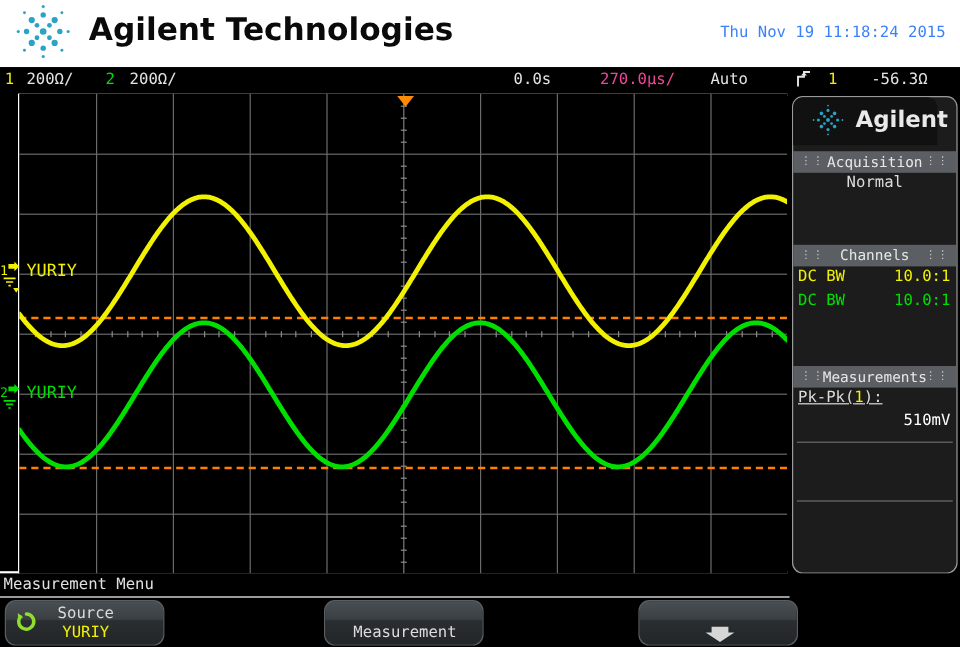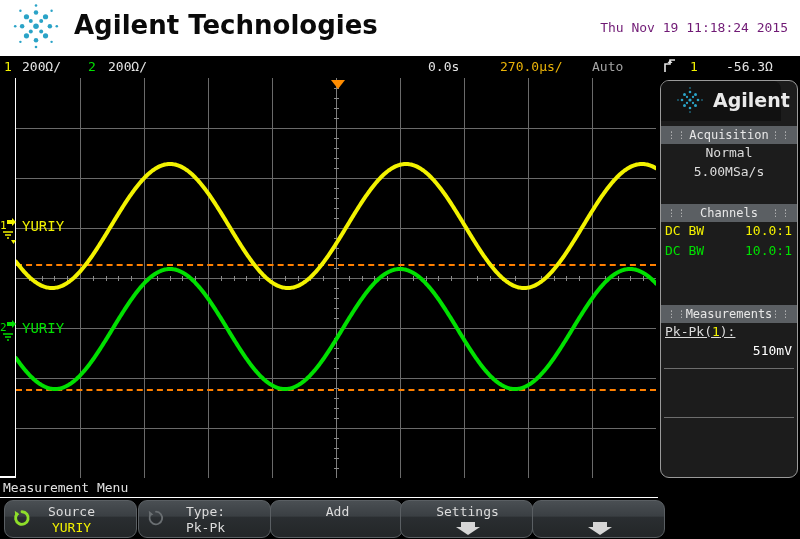--- a/index.html
+++ b/index.html
@@ -8,33 +8,33 @@
 
   
   .banner { position:absolute; left:0; top:0; width:800px; height:56px;
             background:#ffffff; }
   .banner-logo { position:absolute; left:6px; top:2px; width:60px; height:52px; }
   .banner-title { position:absolute; left:74px; top:10px;
             font-family:"DejaVu Sans","Liberation Sans",sans-serif;
             font-weight:bold; font-size:26px; color:#0a0a0a; letter-spacing:0px; }
   .banner-date { position:absolute; right:12px; top:20px;
             font-family:"DejaVu Sans Mono","Liberation Mono",monospace;
-            font-size:13px; color:#701a75; white-space:nowrap; }
+            font-size:13px; color:#3b82f6; white-space:nowrap; }
 
   
   .status { position:absolute; left:0; top:56px; width:800px; height:22px;
             background:#000; color:#d8d8d8; font-size:13px; }
   .status span { position:absolute; top:3px; white-space:nowrap; }
   .s-ch1n  { left:4px;   color:#f2f200; }
   .s-ch1v  { left:22px;  color:#e4e4e4; }
   .s-ch2n  { left:88px;  color:#00e000; }
   .s-ch2v  { left:108px; color:#e4e4e4; }
   .s-delay { left:428px; color:#e4e4e4; }
-  .s-tb    { left:500px; color:#eab308; }
-  .s-mode  { left:592px; color:#a3a3a3; }
+  .s-tb    { left:500px; color:#ec4899; }
+  .s-mode  { left:592px; color:#e5e5e5; }
   .s-tsrc  { left:690px; color:#f2f200; }
   .s-tlev  { left:726px; color:#e4e4e4; }
   .trig-glyph { position:absolute; left:662px; top:2px; width:16px; height:17px; }
 
   
   .scope { position:absolute; left:0px; top:78px; width:800px; height:400px;
            background:#000; }
   .grat  { position:absolute; left:16px; top:0px; width:640px; height:400px;
            background:#000; overflow:hidden; }
   .grat-border-l { position:absolute; left:15px; top:0; width:2px; height:400px;
@@ -296,21 +296,20 @@
     </svg>
     <div class="sb-logo-text">Agilent</div>
   </div>
 
   <div class="sb-head" style="top:45px;">
     <span class="dots" style="left:6px;">⋮⋮</span>
     <span>Acquisition</span>
     <span class="dots" style="right:6px;">⋮⋮</span>
   </div>
   <div class="sb-row sb-center" style="top:64px;text-align:center;">Normal</div>
-  <div class="sb-row sb-center" style="top:83px;">5.00MSa/s</div>
 
   <div class="sb-head" style="top:123px;">
     <span class="dots" style="left:6px;">⋮⋮</span>
     <span>Channels</span>
     <span class="dots" style="right:6px;">⋮⋮</span>
   </div>
   <div style="position:absolute; left:0; top:142px; width:136px; height:20px;">
     <span class="sb-left" style="color:#f2f200;">DC BW</span>
     <span class="sb-right" style="color:#f2f200;">10.0:1</span>
   </div>
@@ -339,35 +338,21 @@
   <div class="menu-title-rule"></div>
 
 <div class="softkey" style="left: 4px; width: 133px;">
       <svg viewBox="0 0 20 20" class="sk-knob">
         <path d="M10 3 A7 7 0 1 1 4.5 5.5" fill="none" stroke="#8ede2a" stroke-width="3.2" stroke-linecap="round"></path>
         <path d="M2 2 L7 6 L2.5 8 Z" fill="#8ede2a"></path>
       </svg>
       <div class="sk-l1">Source</div>
       <div class="sk-l2 sk-val-yellow">YURIY</div>
     </div>
-    <div class="softkey" style="left: 138px; width: 133px;">
-      <svg viewBox="0 0 20 20" class="sk-knob">
-        <path d="M10 3 A7 7 0 1 1 4.5 5.5" fill="none" stroke="#6a6f72" stroke-width="2" stroke-linecap="round"></path>
-        <path d="M2 2 L7 6 L2.5 8 Z" fill="#6a6f72"></path>
-      </svg>
-      <div class="sk-l1">Type:</div>
-      <div class="sk-l2">Pk-Pk</div>
-    </div>
     <div class="softkey" style="left: 270px; width: 133px;">
-      <div class="sk-l1">Add</div>
-    </div>
-    <div class="softkey" style="left: 400px; width: 133px;">
-      <div class="sk-l1">Settings</div>
-      <svg viewBox="0 0 24 13" class="sk-arrow">
-        <path d="M5 0 H19 V5 H24 L12 13 L0 5 H5 Z" fill="#d6d6d6"></path>
-      </svg>
+      <div class="sk-l2">Measurement</div>
     </div>
     <div class="softkey" style="left: 532px; width: 133px;">
       <svg viewBox="0 0 24 13" class="sk-arrow">
         <path d="M5 0 H19 V5 H24 L12 13 L0 5 H5 Z" fill="#d6d6d6"></path>
       </svg>
     </div>
   </div>
 
 </body></html>

